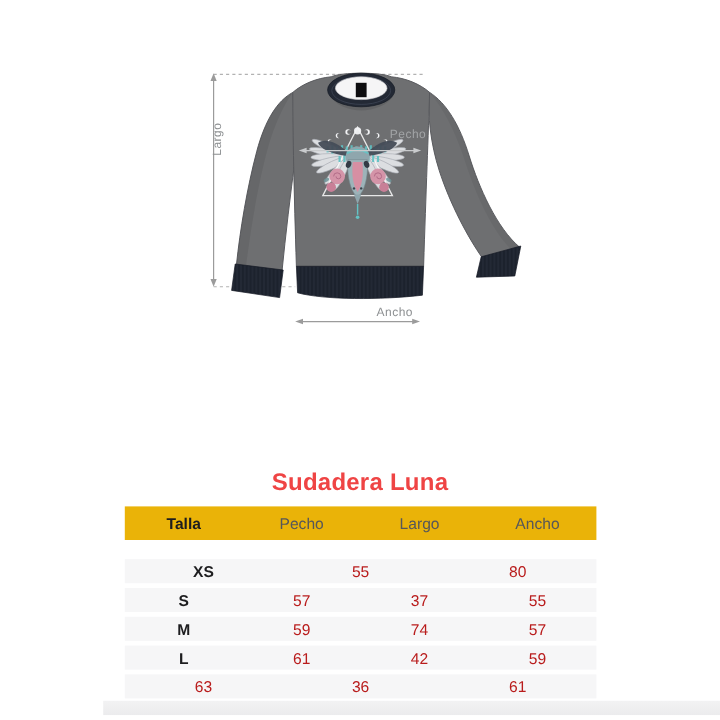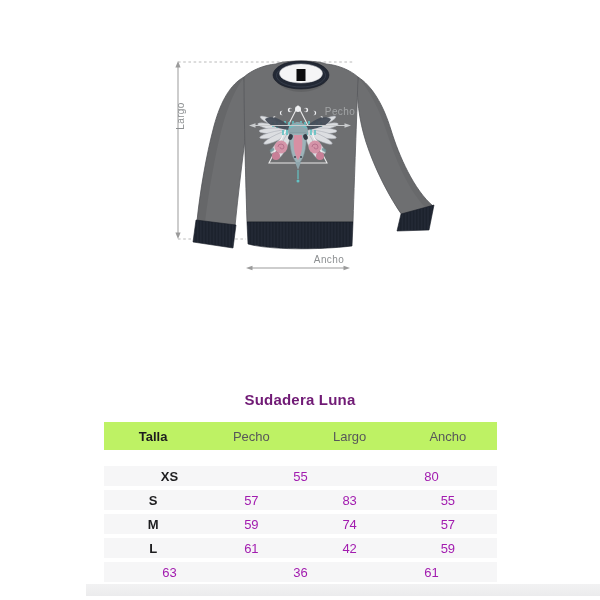--- a/index.html
+++ b/index.html
@@ -6,33 +6,33 @@
   .screen {
     position:relative; width:600px; height:596px; background:#ffffff;
     overflow:hidden; font-family:"Liberation Sans", sans-serif;
   }
   
   .illustration { position:absolute; top:0; left:0; width:600px; height:380px; }
 
   
   .product-title {
     position:absolute; top:391px; left:0; width:600px;
-    text-align:center; font-size:15px; font-weight:700;
-    color:#701a75; letter-spacing:.2px;
+    text-align:center; font-size:20px; font-weight:700;
+    color:#ef4444; letter-spacing:.2px;
   }
 
   
   .size-table { position:absolute; top:422px; left:104px; width:393px; }
   .t-row {
     display:flex; align-items:center; height:20px;
     background:#f6f6f7; margin-top:4px;
   }
   .t-row.first { margin-top:16px; }
-  .t-row.t-head { background:#bef264; height:28px; margin-top:0; }
-  .t-cell { flex:1; text-align:center; font-size:13px; color:#a21caf; }
+  .t-row.t-head { background:#eab308; height:28px; margin-top:0; }
+  .t-cell { flex:1; text-align:center; font-size:13px; color:#b91c1c; }
   .t-head .t-cell { color:#57575a; font-size:13px; }
   .t-cell.talla { font-weight:700; color:#1d1d1f; }
 
   
   .bottom-strip {
     position:absolute; top:584px; left:86px; width:514px; height:16px;
     background:linear-gradient(180deg,#f2f2f3 0%, #e9e9eb 100%);
   }
 </style>
 </head>
@@ -202,21 +202,21 @@
     </div>
 
     <div class="t-row first">
       <div class="t-cell talla">XS</div>
       <div class="t-cell">55</div>
       <div class="t-cell">80</div>
     </div>
     <div class="t-row">
       <div class="t-cell talla">S</div>
       <div class="t-cell">57</div>
-      <div class="t-cell">83</div>
+      <div class="t-cell">37</div>
       <div class="t-cell">55</div>
     </div>
     <div class="t-row">
       <div class="t-cell talla">M</div>
       <div class="t-cell">59</div>
       <div class="t-cell">74</div>
       <div class="t-cell">57</div>
     </div>
     <div class="t-row">
       <div class="t-cell talla">L</div>

